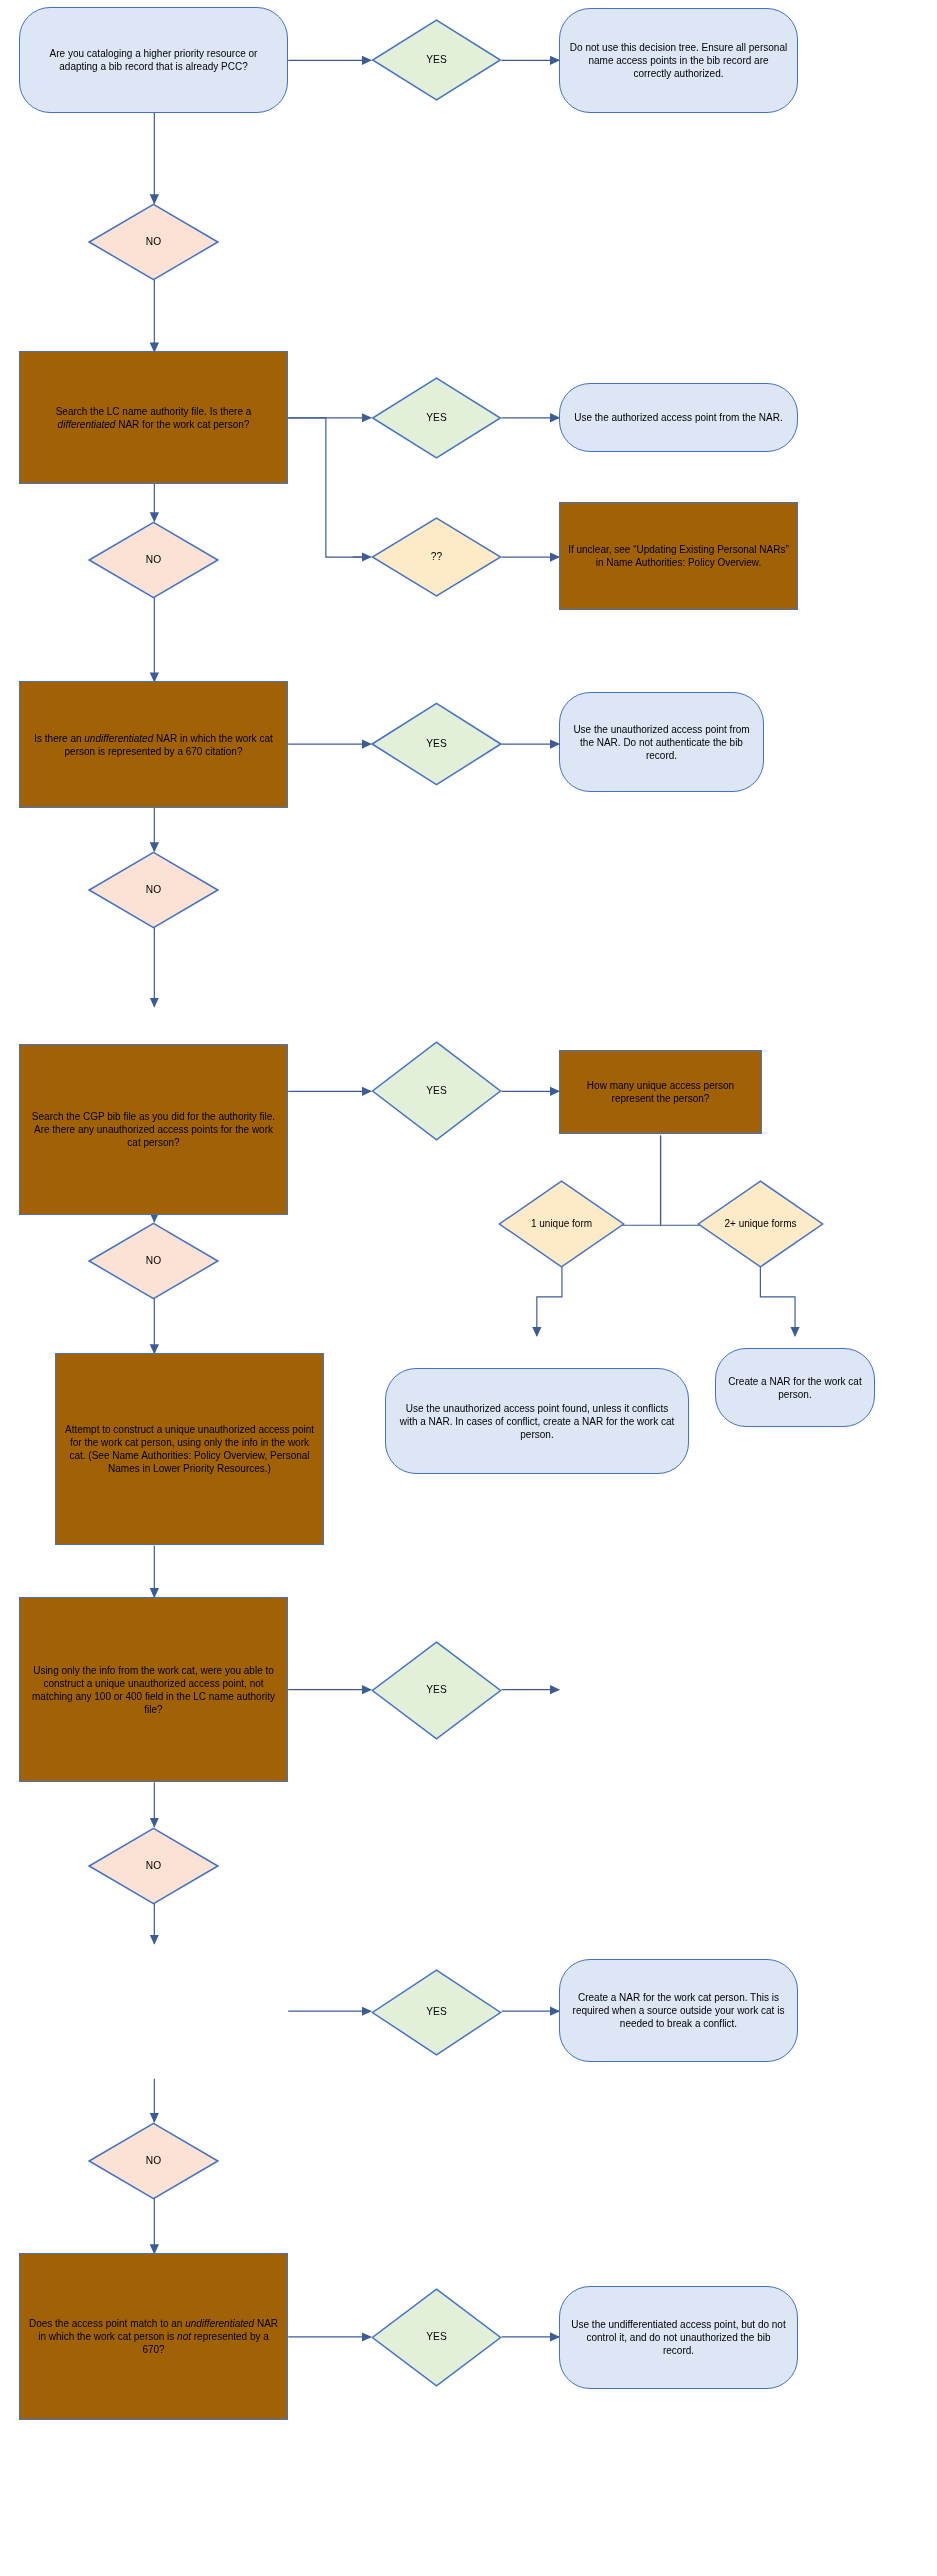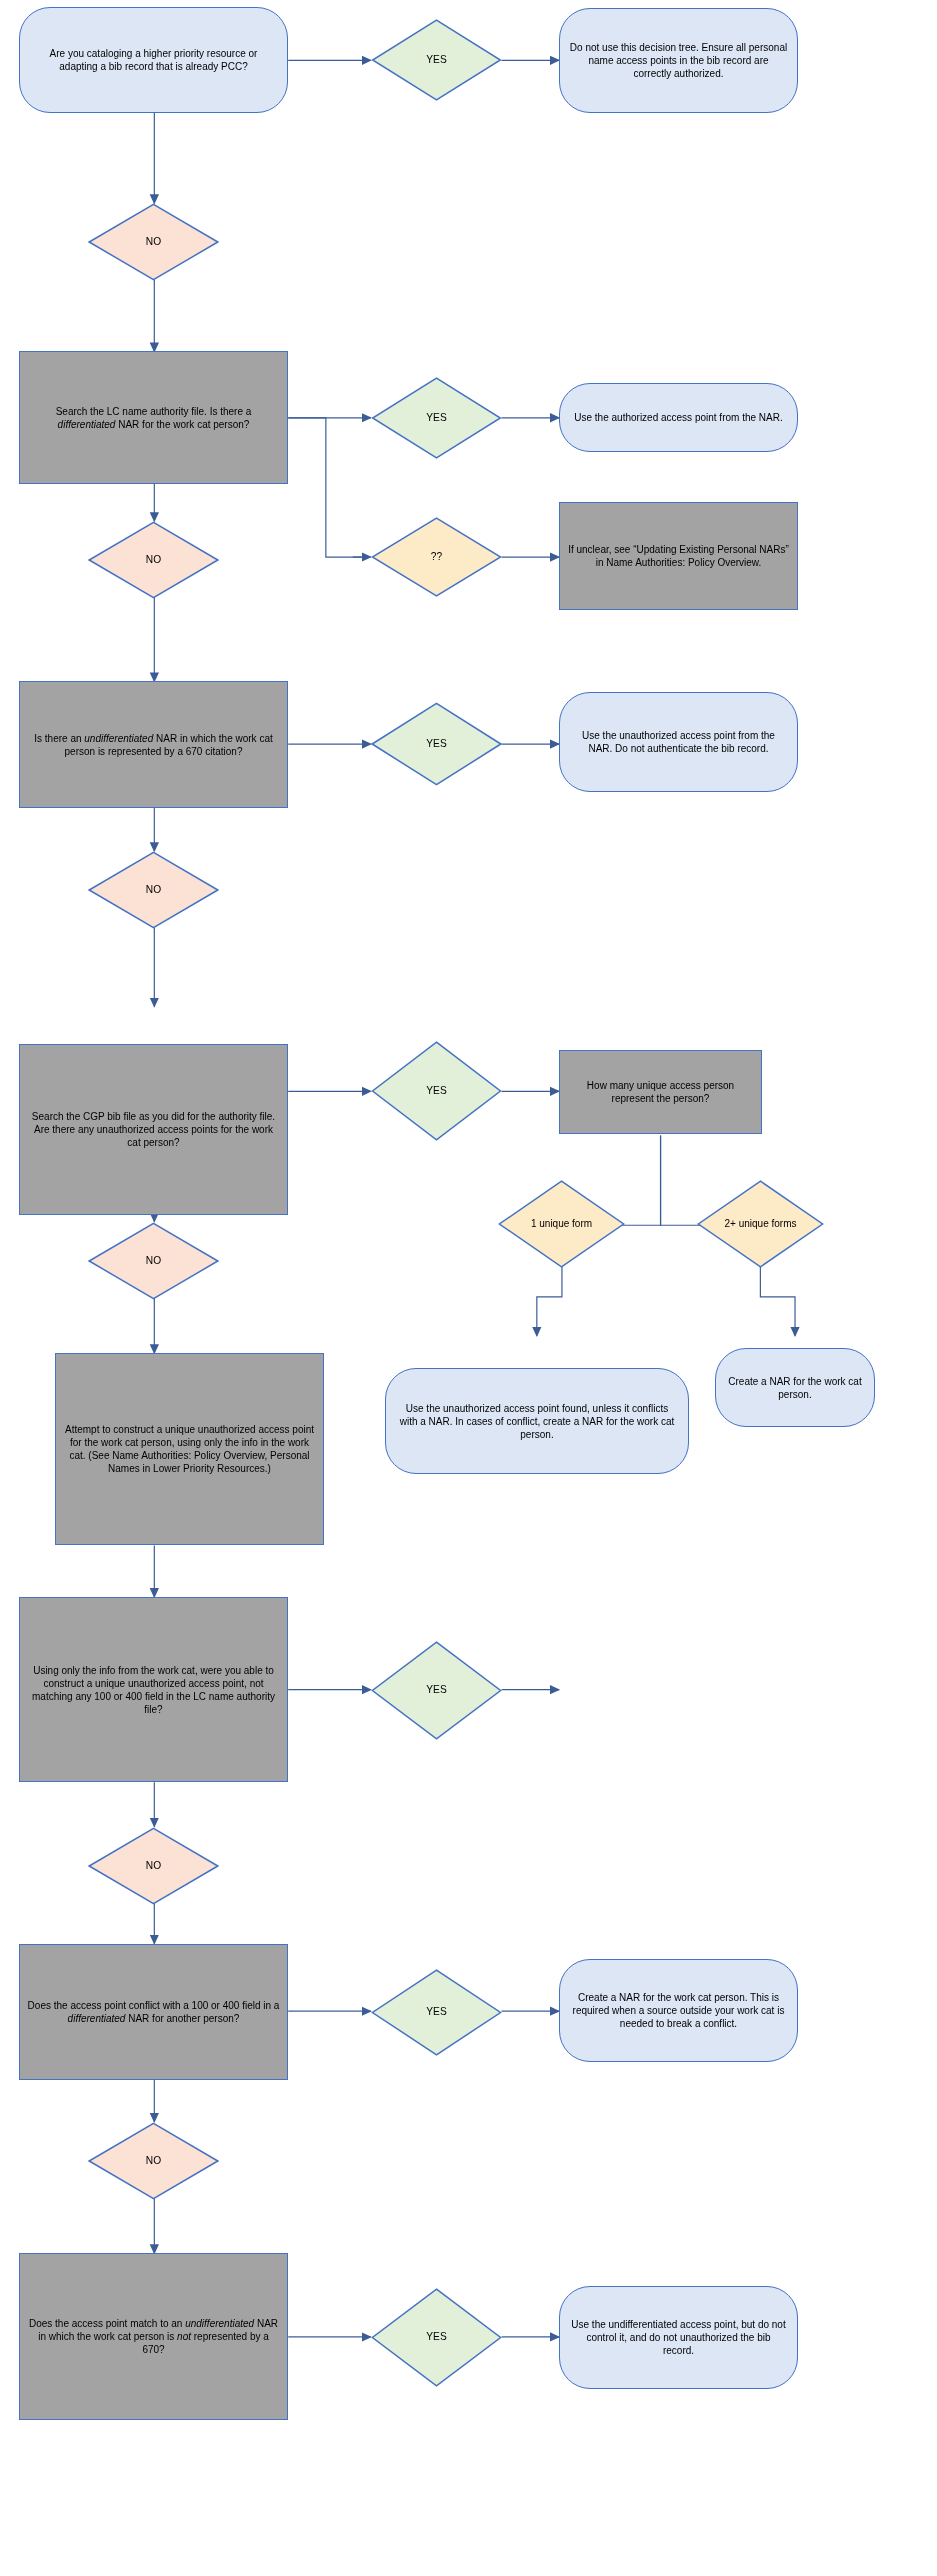--- a/index.html
+++ b/index.html
@@ -32,21 +32,21 @@
     box-sizing: border-box;
     display: flex;
     align-items: center;
     justify-content: center;
     text-align: center;
     line-height: 1.30;
     color: #000000;
   }
   
   .rect {
-    background: #a3a3a3;
+    background: #a16207;
     border: 1.2px solid #4472C4;
     padding: 3.6px 6px;
   }
   
   .round {
     background: #DCE6F5;
     border: 1.2px solid #4472C4;
     border-radius: 31px;
     padding: 6px 9.6px;
   }
@@ -220,21 +220,21 @@
     </span>
   </div>
 
   <div class="diamond" style="left:371px; top:702px; width:131px; height:84px;">
     <svg width="131" height="84" viewBox="0 0 219 140">
       <polygon points="109.5,2 217,70 109.5,138 2,70" fill="#E2EFD9" stroke="#4472C4" stroke-width="2.5"></polygon>
     </svg>
     <div class="dlabel t17">YES</div>
   </div>
 
-  <div class="node round t16" style="left:559px; top:692px; width:239px; height:100px;">
+  <div class="node round t16" style="left:559px; top:692px; width:205px; height:100px;">
     <span>Use the unauthorized access point from the NAR. Do not authenticate the bib record.</span>
   </div>
 
   <div class="diamond" style="left:88px; top:851px; width:131px; height:78px;">
     <svg width="131" height="78" viewBox="0 0 219 130">
       <polygon points="109.5,2 217,65 109.5,128 2,65" fill="#FBE2D5" stroke="#4472C4" stroke-width="2.5"></polygon>
     </svg>
     <div class="dlabel t17">NO</div>
   </div>
 
@@ -298,25 +298,20 @@
   </div>
 
 
   <div class="diamond" style="left:88px; top:1827px; width:131px; height:78px;">
     <svg width="131" height="78" viewBox="0 0 219 130">
       <polygon points="109.5,2 217,65 109.5,128 2,65" fill="#FBE2D5" stroke="#4472C4" stroke-width="2.5"></polygon>
     </svg>
     <div class="dlabel t17">NO</div>
   </div>
 
-  <div class="node rect t16" style="left:19px; top:1944px; width:269px; height:136px;">
-    <span>
-      Does the access point conflict with a 100 or 400 field in a <em>differentiated</em> NAR for another person?
-    </span>
-  </div>
 
   <div class="diamond" style="left:371px; top:1969px; width:131px; height:87px;">
     <svg width="131" height="87" viewBox="0 0 219 146">
       <polygon points="109.5,2 217,73 109.5,144 2,73" fill="#E2EFD9" stroke="#4472C4" stroke-width="2.5"></polygon>
     </svg>
     <div class="dlabel t17">YES</div>
   </div>
 
   <div class="node round t16" style="left:559px; top:1959px; width:239px; height:103px;">
     <span>Create a NAR for the work cat person. This is required when a source outside your work cat is needed to break a conflict.</span>

